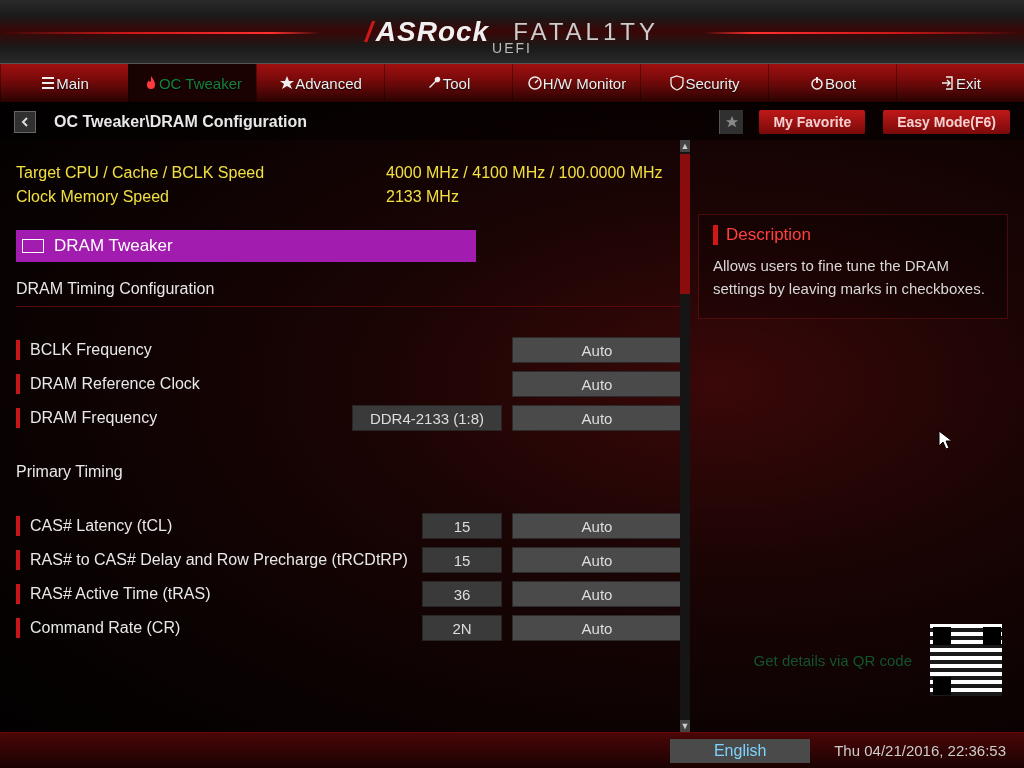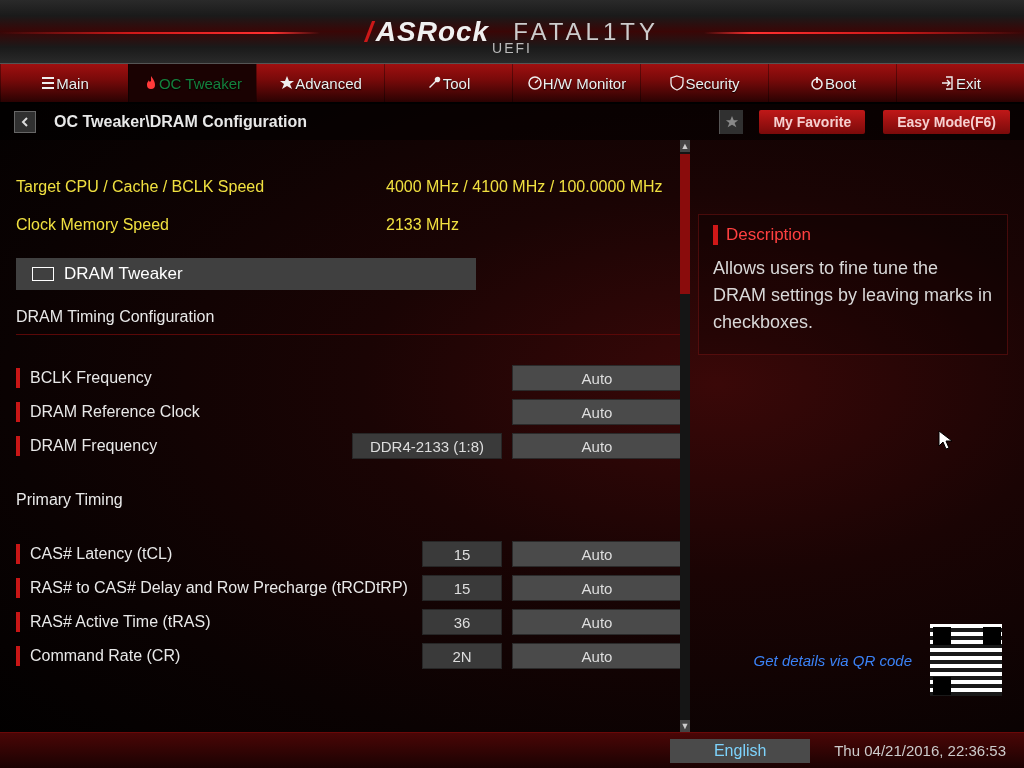--- a/index.html
+++ b/index.html
@@ -62,27 +62,27 @@
 }
 
 .main { display: flex; height: calc(768px - 64px - 40px - 36px - 36px); }
 .left-pane { width: 690px; padding: 18px 8px 0 16px; position: relative; }
 .right-pane { flex: 1; padding: 18px 16px 0 8px; position: relative; }
 
 .scroll-track { position: absolute; right: 0; top: 0; bottom: 0; width: 10px; background: #151515; }
 .scroll-thumb { position: absolute; left: 0; width: 10px; top: 14px; height: 140px; background: #8a0c0c; }
 .scroll-arrow { position: absolute; left: 0; width: 10px; height: 12px; background: #444; color:#ccc; font-size:9px; text-align:center; line-height:12px; }
 
-.info-row { display: flex; margin: 20px 0; color: #f0e040; font-size: 16px; }
+.info-row { display: flex; margin: 6px 0; color: #f0e040; font-size: 16px; }
 .info-row .lbl { width: 370px; }
 
 .dram-tweaker {
   margin: 24px 0 10px 0; width: 460px; height: 32px;
-  background: #404040; color: #fff; display: flex; align-items: center; gap: 10px;
-  padding-left: 16px; font-size: 17px;
+  background: #a21caf; color: #fff; display: flex; align-items: center; gap: 10px;
+  padding-left: 6px; font-size: 17px;
 }
 .dram-tweaker .chip { width: 22px; height: 14px; border: 1px solid #fff; display:inline-block; }
 
 .section-hdr { font-size: 16px; color: #e8e8e8; margin: 18px 0 6px 0; }
 .hr { border: 0; border-top: 1px solid #5a0808; margin: 8px 0 26px 0; }
 
 .row {
   display: flex; align-items: center; height: 34px; font-size: 16px;
   color: #e8e8e8;
 }
@@ -101,24 +101,24 @@
 }
 
 .desc-card {
   margin-top: 56px;
   border: 1px solid rgba(170,30,30,.35); background: rgba(0,0,0,.25);
   padding: 10px 14px 18px 14px;
 }
 .desc-title-row { display:flex; align-items:center; gap:8px; margin-bottom:10px; }
 .desc-title-row .bar { width: 5px; height: 20px; background:#d01818; }
 .desc-title { color: #ff4040; font-size: 17px; }
-.desc-text { color: #d8d8d8; font-size: 18px; line-height: 1.5; }
+.desc-text { color: #d8d8d8; font-size: 15px; line-height: 1.5; }
 
 .qr-wrap { position: absolute; bottom: 36px; right: 22px; display:flex; align-items:center; gap:18px; }
-.qr-text { color:#3b82f6; font-size:15px;font-style:italic; }
+.qr-text { color:#14532d; font-size:15px; }
 .qr-code { width: 72px; height: 72px; background:#fff; position:relative; overflow:hidden; }
 .qr-code::before { content:""; position:absolute; inset:0;
   background:
    repeating-linear-gradient(0deg,#000 0 4px,#fff 4px 8px),
    repeating-linear-gradient(90deg,#000 0 4px,transparent 4px 8px);
   mix-blend-mode: multiply; opacity:.9;
 }
 .qr-code::after{ content:""; position:absolute; width:18px; height:18px; background:#000; box-shadow: 50px 0 #000, 0 50px #000; top:3px; left:3px; }
 
 .foot {

